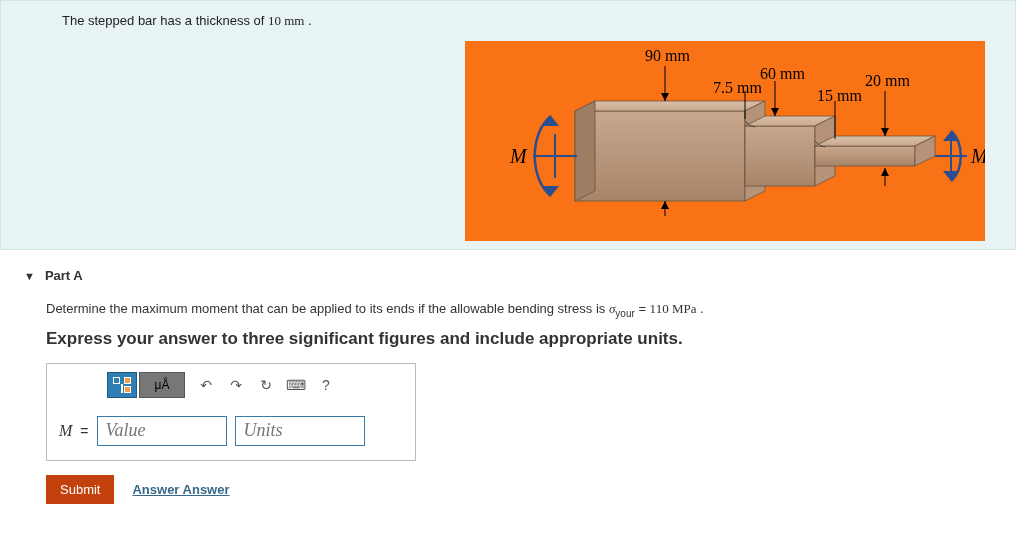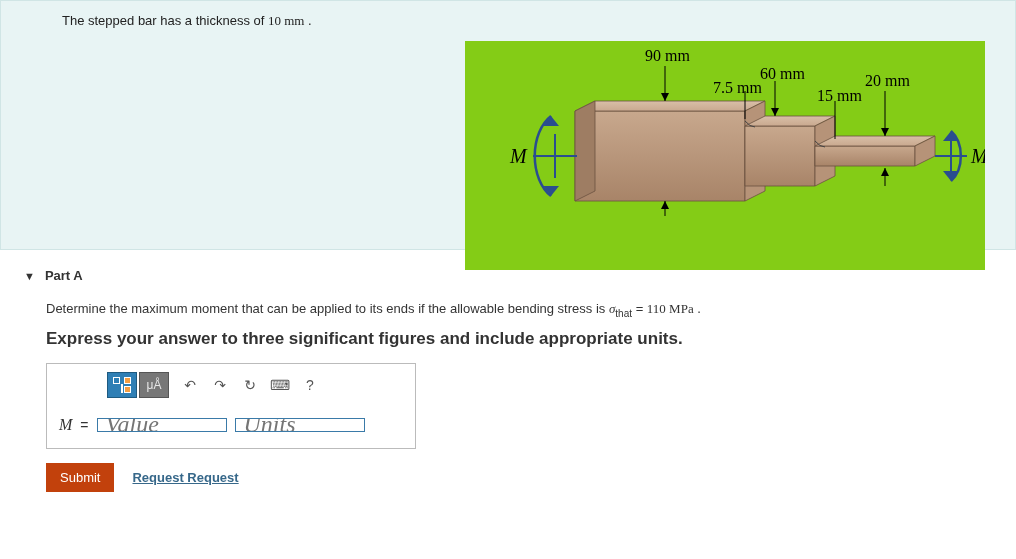--- a/index.html
+++ b/index.html
@@ -11,22 +11,22 @@
       position: relative;
       min-height: 250px;
     }
     .problem-text { font-size: 13px; color: #222; margin-left: 47px; }
     .problem-text .mm { font-family: 'Times New Roman', serif; }
     .figure-box {
       position: absolute;
       right: 30px;
       top: 40px;
       width: 520px;
-      height: 229px;
-      background: #84cc16;
+      height: 200px;
+      background: #f97316;
     }
     .part-section { padding: 18px 24px 10px; }
     .part-header { display: flex; align-items: center; gap: 10px; margin-bottom: 18px; }
     .collapse-caret { font-size: 11px; color: #333; cursor: pointer; }
     .part-title { font-weight: bold; font-size: 13px; }
     .part-body { padding-left: 22px; }
     .question-text { font-size: 13px; color: #333; margin-bottom: 10px; }
     .question-text .sigma { font-family: 'Times New Roman', serif; font-style: italic; }
     .question-text .sub { font-size: 10px; vertical-align: sub; font-style: normal; }
     .question-text .mpa { font-family: 'Times New Roman', serif; }
@@ -62,43 +62,43 @@
       margin-right: 2px;
     }
     .tool-template-inner {
       width: 18px; height: 16px; position: relative;
     }
     .tool-template-inner .sq1 { position:absolute; left:0; top:0; width:7px; height:7px; border:1px solid #fff; }
     .tool-template-inner .sq2 { position:absolute; right:0; top:0; width:7px; height:7px; background:#f59e42; border:1px solid #fff; }
     .tool-template-inner .sq3 { position:absolute; right:0; bottom:0; width:7px; height:7px; background:#f59e42; border:1px solid #fff; }
     .tool-template-inner .bar { position:absolute; left:8px; top:7px; width:2px; height:9px; background:#fff; }
     .tool-spec {
-      width: 30px; height: 26px;
+      width: 46px; height: 26px;
       background: #777;
-      color: #e5e5e5;
+      color: #000000;
       border: 1px solid #555;
       display: inline-flex; align-items: center; justify-content: center;
       cursor: pointer;
       font-size: 12px;
       margin-right: 6px;
       text-align: center;
     }
     .answer-row {
       display: flex; align-items: center;
       padding: 10px 12px 14px;
       gap: 8px;
     }
     .answer-label { font-family: 'Times New Roman', serif; font-style: italic; font-size: 16px; }
     .eq { font-size: 14px; }
     .value-input, .units-input {
       border: 1px solid #3a7aa8;
-      height: 14px;
+      height: 30px;
       font-family: 'Times New Roman', serif;
       font-style: italic;
-      font-size: 24px;
+      font-size: 18px;
       color: #999;
       padding: 0 8px;
       background: #fff;
     }
     .value-input { width: 130px; }
     .units-input { width: 130px; }
     .submit-row { display: flex; align-items: center; gap: 18px; margin-top: 14px; }
     .submit-btn {
       background: #c2410c;
       color: #fff;
@@ -201,21 +201,21 @@
   </div>
 </div>
 
 <div class="part-section">
   <div class="part-header">
     <span class="collapse-caret">▼</span>
     <span class="part-title">Part A</span>
   </div>
   <div class="part-body">
     <div class="question-text">
-      <span>Determine the maximum moment that can be applied to its ends if the allowable bending stress is </span><span class="sigma">σ</span><span class="sub">that</span><span> = </span><span class="mpa">110 MPa</span><span> .</span>
+      <span>Determine the maximum moment that can be applied to its ends if the allowable bending stress is </span><span class="sigma">σ</span><span class="sub">your</span><span> = </span><span class="mpa">110 MPa</span><span> .</span>
     </div>
     <div class="instructions">Express your answer to three significant figures and include appropriate units.</div>
 
     <div class="answer-box">
       <div class="toolbar">
         <span class="tool-template" title="Templates">
           <span class="tool-template-inner">
             <span class="sq1"></span>
               <span class="sq2"></span>
               <span class="sq3"></span>
@@ -232,16 +232,16 @@
       <div class="answer-row">
         <span class="answer-label">M</span>
         <span class="eq">=</span>
         <input class="value-input" type="text" placeholder="Value" style="">
         <input class="units-input" type="text" placeholder="Units" style="">
       </div>
     </div>
 
     <div class="submit-row">
       <button class="submit-btn">Submit</button>
-      <a class="request-link">Request Request</a>
+      <a class="request-link">Answer Answer</a>
     </div>
   </div>
 </div>
 
 </body></html>

